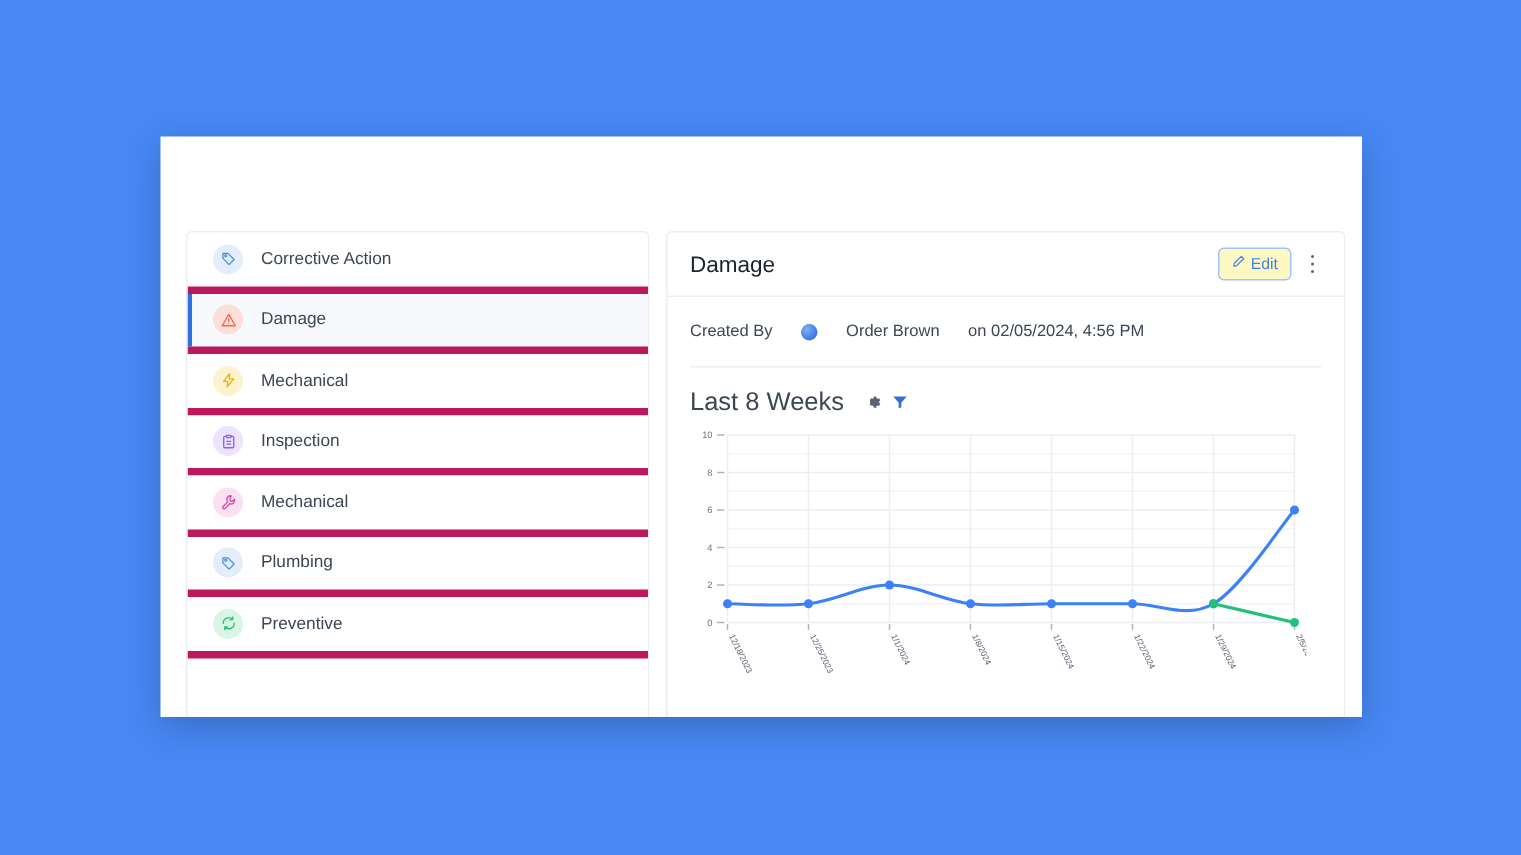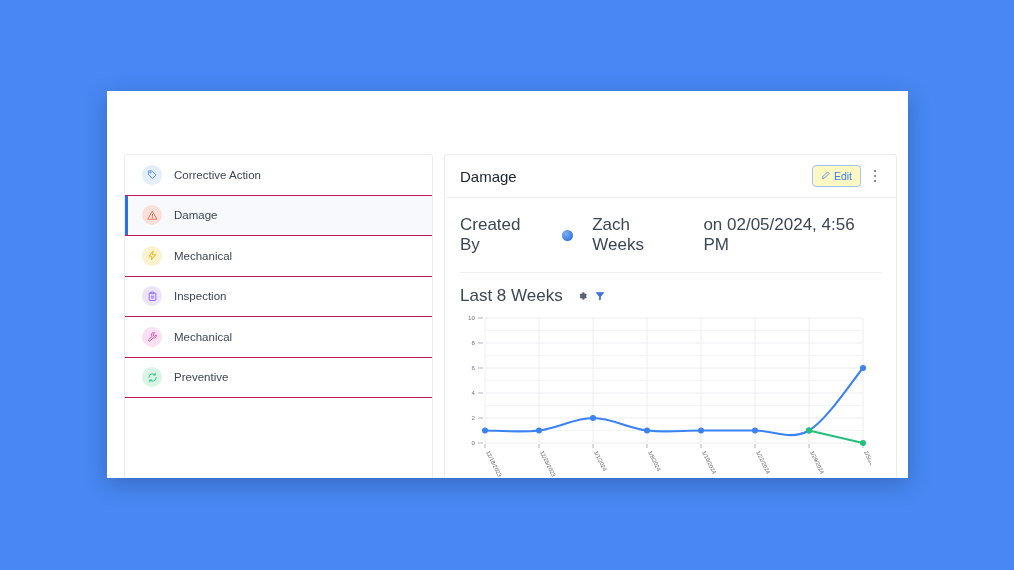--- a/index.html
+++ b/index.html
@@ -90,21 +90,21 @@
     border-radius: 4px 4px 0 0;
     background: #fff;
     overflow: hidden;
   }
   .list-item {
     position: relative;
     height: 40.5px;
     display: flex; align-items: center;
     padding-left: 17px;
     gap: 12px;
-    border-bottom: 1px solid #be185d;
+    border-bottom: 5px solid #be185d;
     cursor: pointer;
     background: #fff;
   }
   .list-item.active { background: #f7f9fc; }
   .list-item.active::before {
     content: "";
     position: absolute; left: 0; top: 0;
     width: 3px; height: 100%;
     background: #2f6fe0;
   }
@@ -151,21 +151,21 @@
     gap: 2.5px;
     margin-left: 5px;
     cursor: pointer;
   }
   .kebab i { display:block; width: 2.6px; height: 2.6px; border-radius: 50%; background: #5a6472; }
 
   .created-row {
     display: flex; align-items: center;
     gap: 19px;
     padding: 17px 15px 0 15px;
-    font-size: 17px;
+    font-size: 11px;
     color: #3c4654;
   }
   .avatar {
     width: 11px; height: 11px; border-radius: 50%;
     background: radial-gradient(circle at 35% 33%, #7fb0f7 0%, #4a86e8 52%, #2a63c8 100%);
     flex: 0 0 auto;
   }
   .rule {
     margin: 17px 15px 0 15px;
     height: 1px; background: #eef0f3;
@@ -230,20 +230,29 @@
           </div>
           <div class="list-item">
             <span class="cat-icon" style="background: rgb(251, 223, 242);">
               <svg width="11" height="11" viewBox="0 0 24 24">
                 <path fill="none" stroke="#d946a6" stroke-width="1.9" stroke-linejoin="round" stroke-linecap="round" d="M15.6 3.4a5.4 5.4 0 00-5 8.8L3.9 18.9a1.9 1.9 0 102.7 2.7l6.7-6.7a5.4 5.4 0 007-6.6l-3.1 3.1-3-.5-.5-3z"></path>
               </svg>
             </span>
             <span class="cat-label">Mechanical</span>
           </div>
           <div class="list-item">
+            <span class="cat-icon" style="background: rgb(228, 238, 251);">
+              <svg width="11" height="11" viewBox="0 0 24 24">
+                <path fill="none" stroke="#4a90e2" stroke-width="1.9" stroke-linejoin="round" stroke-linecap="round" d="M3.5 11.5V4.2h7.3l9 9-7.3 7.3z"></path>
+                <circle cx="7.6" cy="7.6" r="1.5" fill="none" stroke="#4a90e2" stroke-width="1.7"></circle>
+              </svg>
+            </span>
+            <span class="cat-label">Plumbing</span>
+          </div>
+          <div class="list-item">
             <span class="cat-icon" style="background: rgb(217, 245, 230);">
               <svg width="11" height="11" viewBox="0 0 24 24">
                 <path fill="none" stroke="#22c07a" stroke-width="1.9" stroke-linejoin="round" stroke-linecap="round" d="M20 12a8 8 0 01-13.6 5.7 M4 12a8 8 0 0113.6-5.7 M17.8 2.6v4h-4 M6.2 21.4v-4h4"></path>
               </svg>
             </span>
             <span class="cat-label">Preventive</span>
           </div>
         </div>
 
       <div class="detail-panel">
@@ -261,21 +270,21 @@
           <div class="kebab">
               <i></i>
               <i></i>
               <i></i>
             </div>
         </div>
 
         <div class="created-row">
           <span>Created By</span>
           <span class="avatar"></span>
-          <span>Zach Weeks</span>
+          <span>Order Brown</span>
           <span>on 02/05/2024, 4:56 PM</span>
         </div>
 
         <div class="rule"></div>
 
         <div class="chart-head">
           <div class="chart-range">Last 8 Weeks</div>
           <div class="chart-icon-btn">
             <svg width="12" height="12" viewBox="0 0 24 24" fill="#5a6472">
                 <path d="M12 8a4 4 0 100 8 4 4 0 000-8zm0 6.2A2.2 2.2 0 1112 9.8a2.2 2.2 0 010 4.4z"></path>

